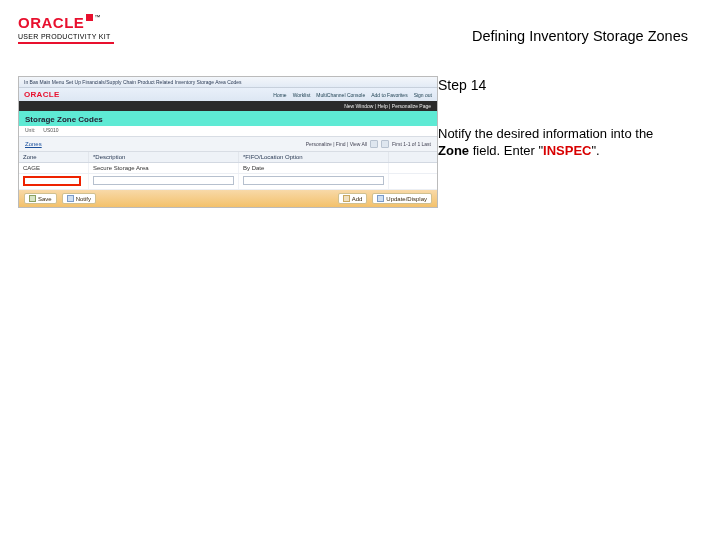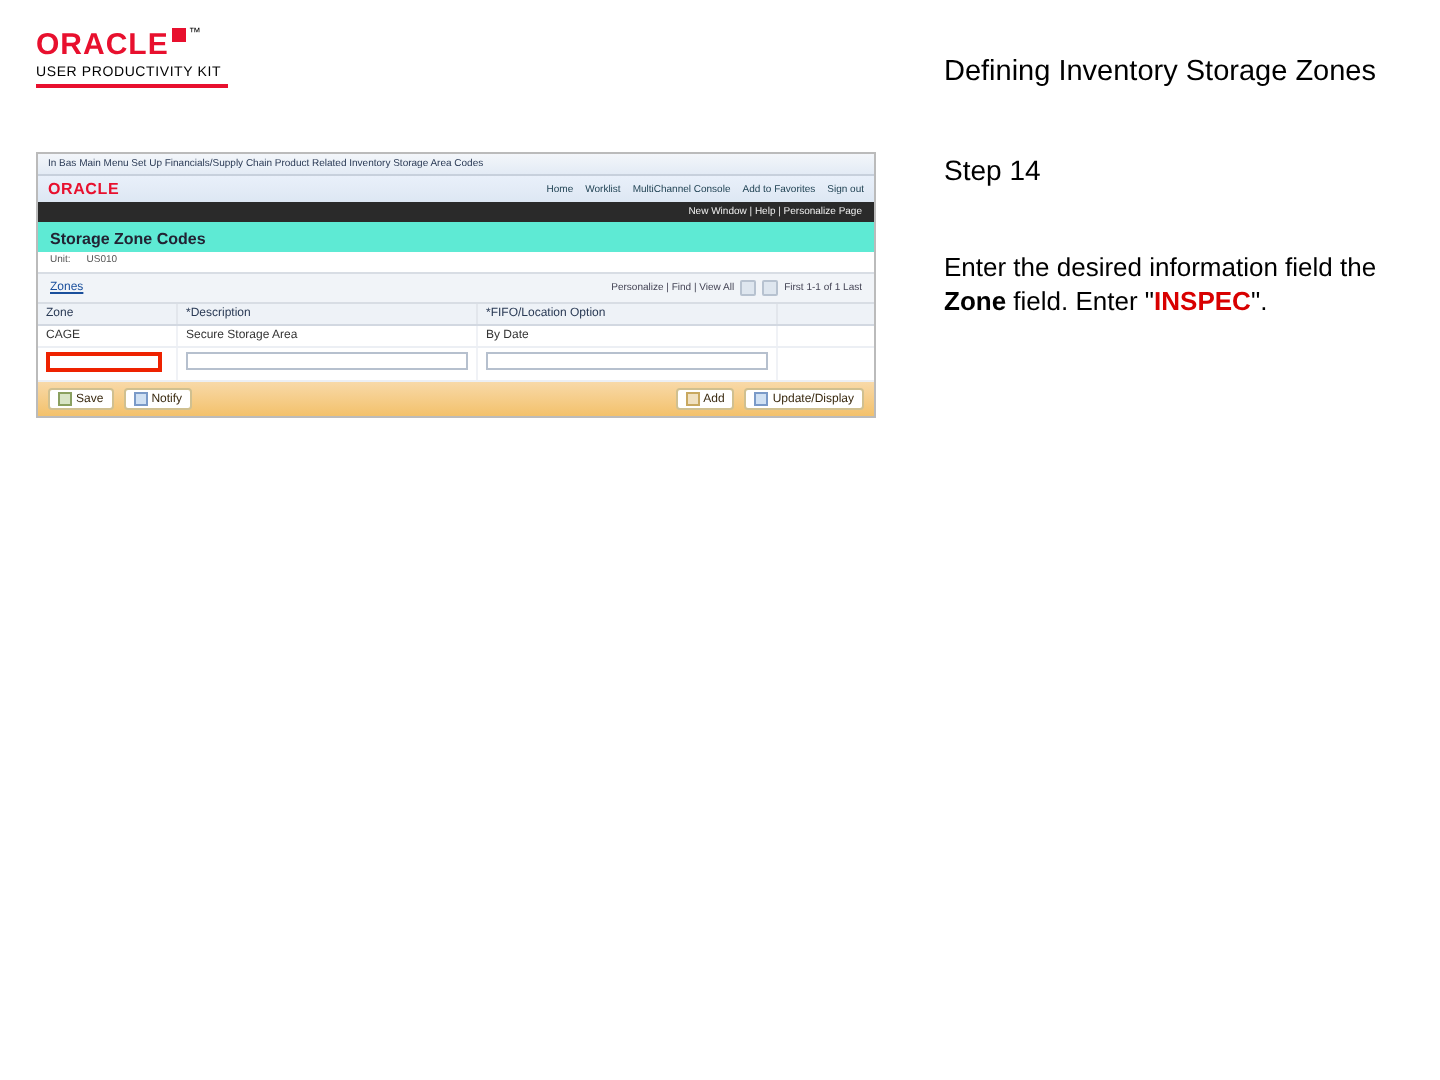--- a/index.html
+++ b/index.html
@@ -56,21 +56,21 @@
 
   .red-box { display: inline-block; width: 58px; height: 10px; border: 2px solid #e20; background: #fff; }
 
   .bottom-bar { background: linear-gradient(#f8d9a8,#f3c16b); padding: 3px 5px; display: flex; gap: 5px; align-items: center; font-size: 6px; color: #3a2a10; }
   .bbtn { display: inline-flex; align-items: center; gap: 2px; background: #fff; border: 1px solid #d0c090; border-radius: 2px; padding: 1px 4px; }
   .ic-square { width: 7px; height: 7px; background: #d8e4c6; border: 1px solid #8aa060; }
   .ic-square.blue { background: #cfe0f3; border-color: #7a9ac8; }
   .ic-square.tan  { background: #f0e0c0; border-color: #c8a860; }
 
   
-  .instructions { margin-left: 34px; width: 220px; font-size: 13px; line-height: 1.35; color: #000; }
+  .instructions { width: 220px; font-size: 13px; line-height: 1.35; color: #000; }
   .step-label { font-size: 14px; }
   .instr-body { margin-top: 30px; }
   .inspec { color: #d80000; font-weight: bold; }
   .bold { font-weight: bold; }
 </style>
 </head>
 <body>
 
 <div class="header">
   <div class="logo-wrap">
@@ -158,17 +158,17 @@
             <span>Update/Display</span>
           </span>
       </div>
 
     </div>
   </div>
 
   <div class="instructions">
     <div class="step-label">Step 14</div>
     <div class="instr-body">
-      <span>Enter the desired information field the </span><span class="bold">Zone</span><span> field. Enter "</span><span class="inspec">INSPEC</span><span>".</span>
+      <span>Notify the desired information into the </span><span class="bold">Zone</span><span> field. Enter "</span><span class="inspec">INSPEC</span><span>".</span>
     </div>
   </div>
 
 </div>
 
 </body></html>

